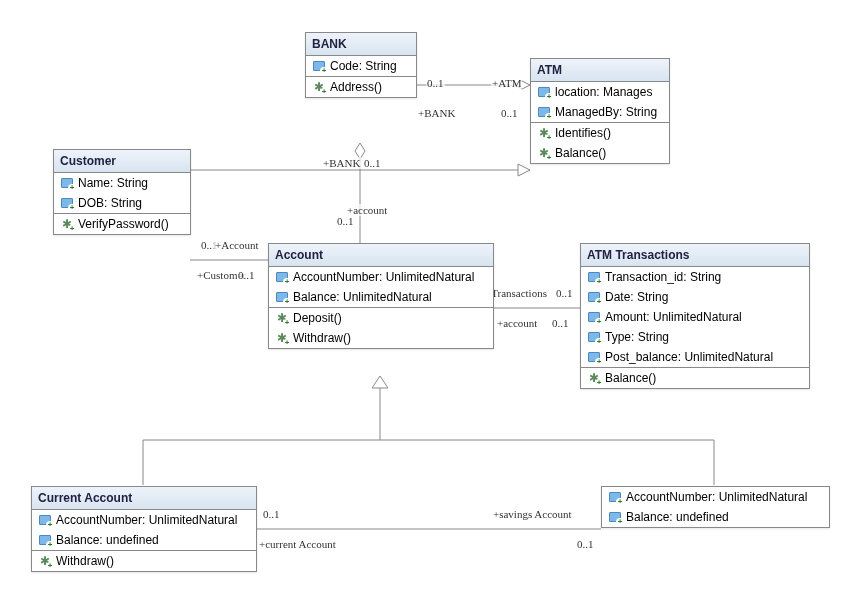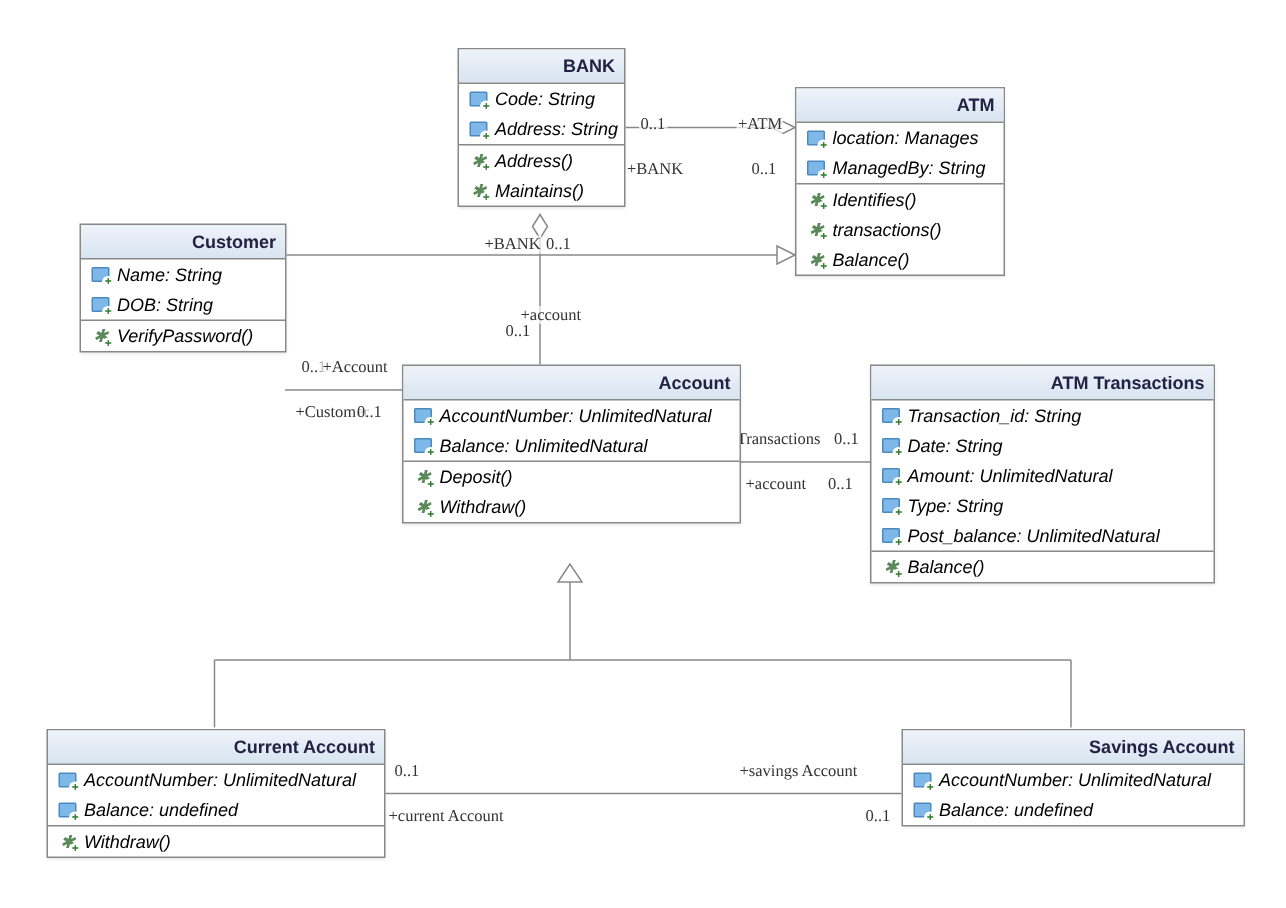--- a/index.html
+++ b/index.html
@@ -13,39 +13,38 @@
     position: relative;
   }
   .class-box {
     position: absolute;
     border: 1px solid #888;
     background: #fff;
     box-shadow: 0 1px 2px rgba(0,0,0,0.1);
   }
   .class-title {
     background: linear-gradient(#eef3fa, #d8e4f0);
-    text-align: right;
+    text-align: left;
     font-weight: bold;
     padding: 4px 6px;
     border-bottom: 1px solid #888;
     color: #224;
   }
   .section {
     border-bottom: 1px solid #888;
   }
   .section:last-child {
     border-bottom: none;
   }
   .row {
     padding: 3px 6px;
     display: flex;
     align-items: flex-end;
     gap: 4px;
     white-space: nowrap;
-    font-style: italic;
   }
   .icon {
     width: 14px;
     height: 14px;
     display: inline-flex;
     align-items: center;
     justify-content: center;
     flex-shrink: 0;
   }
   .attr-icon::before {
@@ -170,33 +169,25 @@
 <div class="label" style="left:258px;top:538px">+current Account</div>
 <div class="label" style="left:576px;top:538px">0..1</div>
 
 <div class="class-box" style="left:305px;top:32px;width:110px">
   <div class="class-title">BANK</div>
   <div class="section">
     <div class="row">
         <span class="icon attr-icon"></span>
         <span>Code: String</span>
       </div>
-    <div class="row">
-        <span class="icon attr-icon"></span>
-        <span>Address: String</span>
-      </div>
   </div>
   <div class="section">
     <div class="row">
         <span class="icon op-icon"></span>
         <span>Address()</span>
-      </div>
-    <div class="row">
-        <span class="icon op-icon"></span>
-        <span>Maintains()</span>
       </div>
   </div>
 </div>
 
 <div class="class-box" style="left:530px;top:58px;width:138px">
   <div class="class-title">ATM</div>
   <div class="section">
     <div class="row">
         <span class="icon attr-icon"></span>
         <span>location: Manages</span>
@@ -206,24 +197,20 @@
         <span>ManagedBy: String</span>
       </div>
   </div>
   <div class="section">
     <div class="row">
         <span class="icon op-icon"></span>
         <span>Identifies()</span>
       </div>
     <div class="row">
         <span class="icon op-icon"></span>
-        <span>transactions()</span>
-      </div>
-    <div class="row">
-        <span class="icon op-icon"></span>
         <span>Balance()</span>
       </div>
   </div>
 </div>
 
 <div class="class-box" style="left:53px;top:149px;width:136px">
   <div class="class-title">Customer</div>
   <div class="section">
     <div class="row">
         <span class="icon attr-icon"></span>
@@ -312,21 +299,20 @@
   </div>
   <div class="section">
     <div class="row">
         <span class="icon op-icon"></span>
         <span>Withdraw()</span>
       </div>
   </div>
 </div>
 
 <div class="class-box" style="left:601px;top:486px;width:227px">
-  <div class="class-title">Savings Account</div>
   <div class="section">
     <div class="row">
         <span class="icon attr-icon"></span>
         <span>AccountNumber: UnlimitedNatural</span>
       </div>
     <div class="row">
         <span class="icon attr-icon"></span>
         <span>Balance: undefined</span>
       </div>
   </div>

